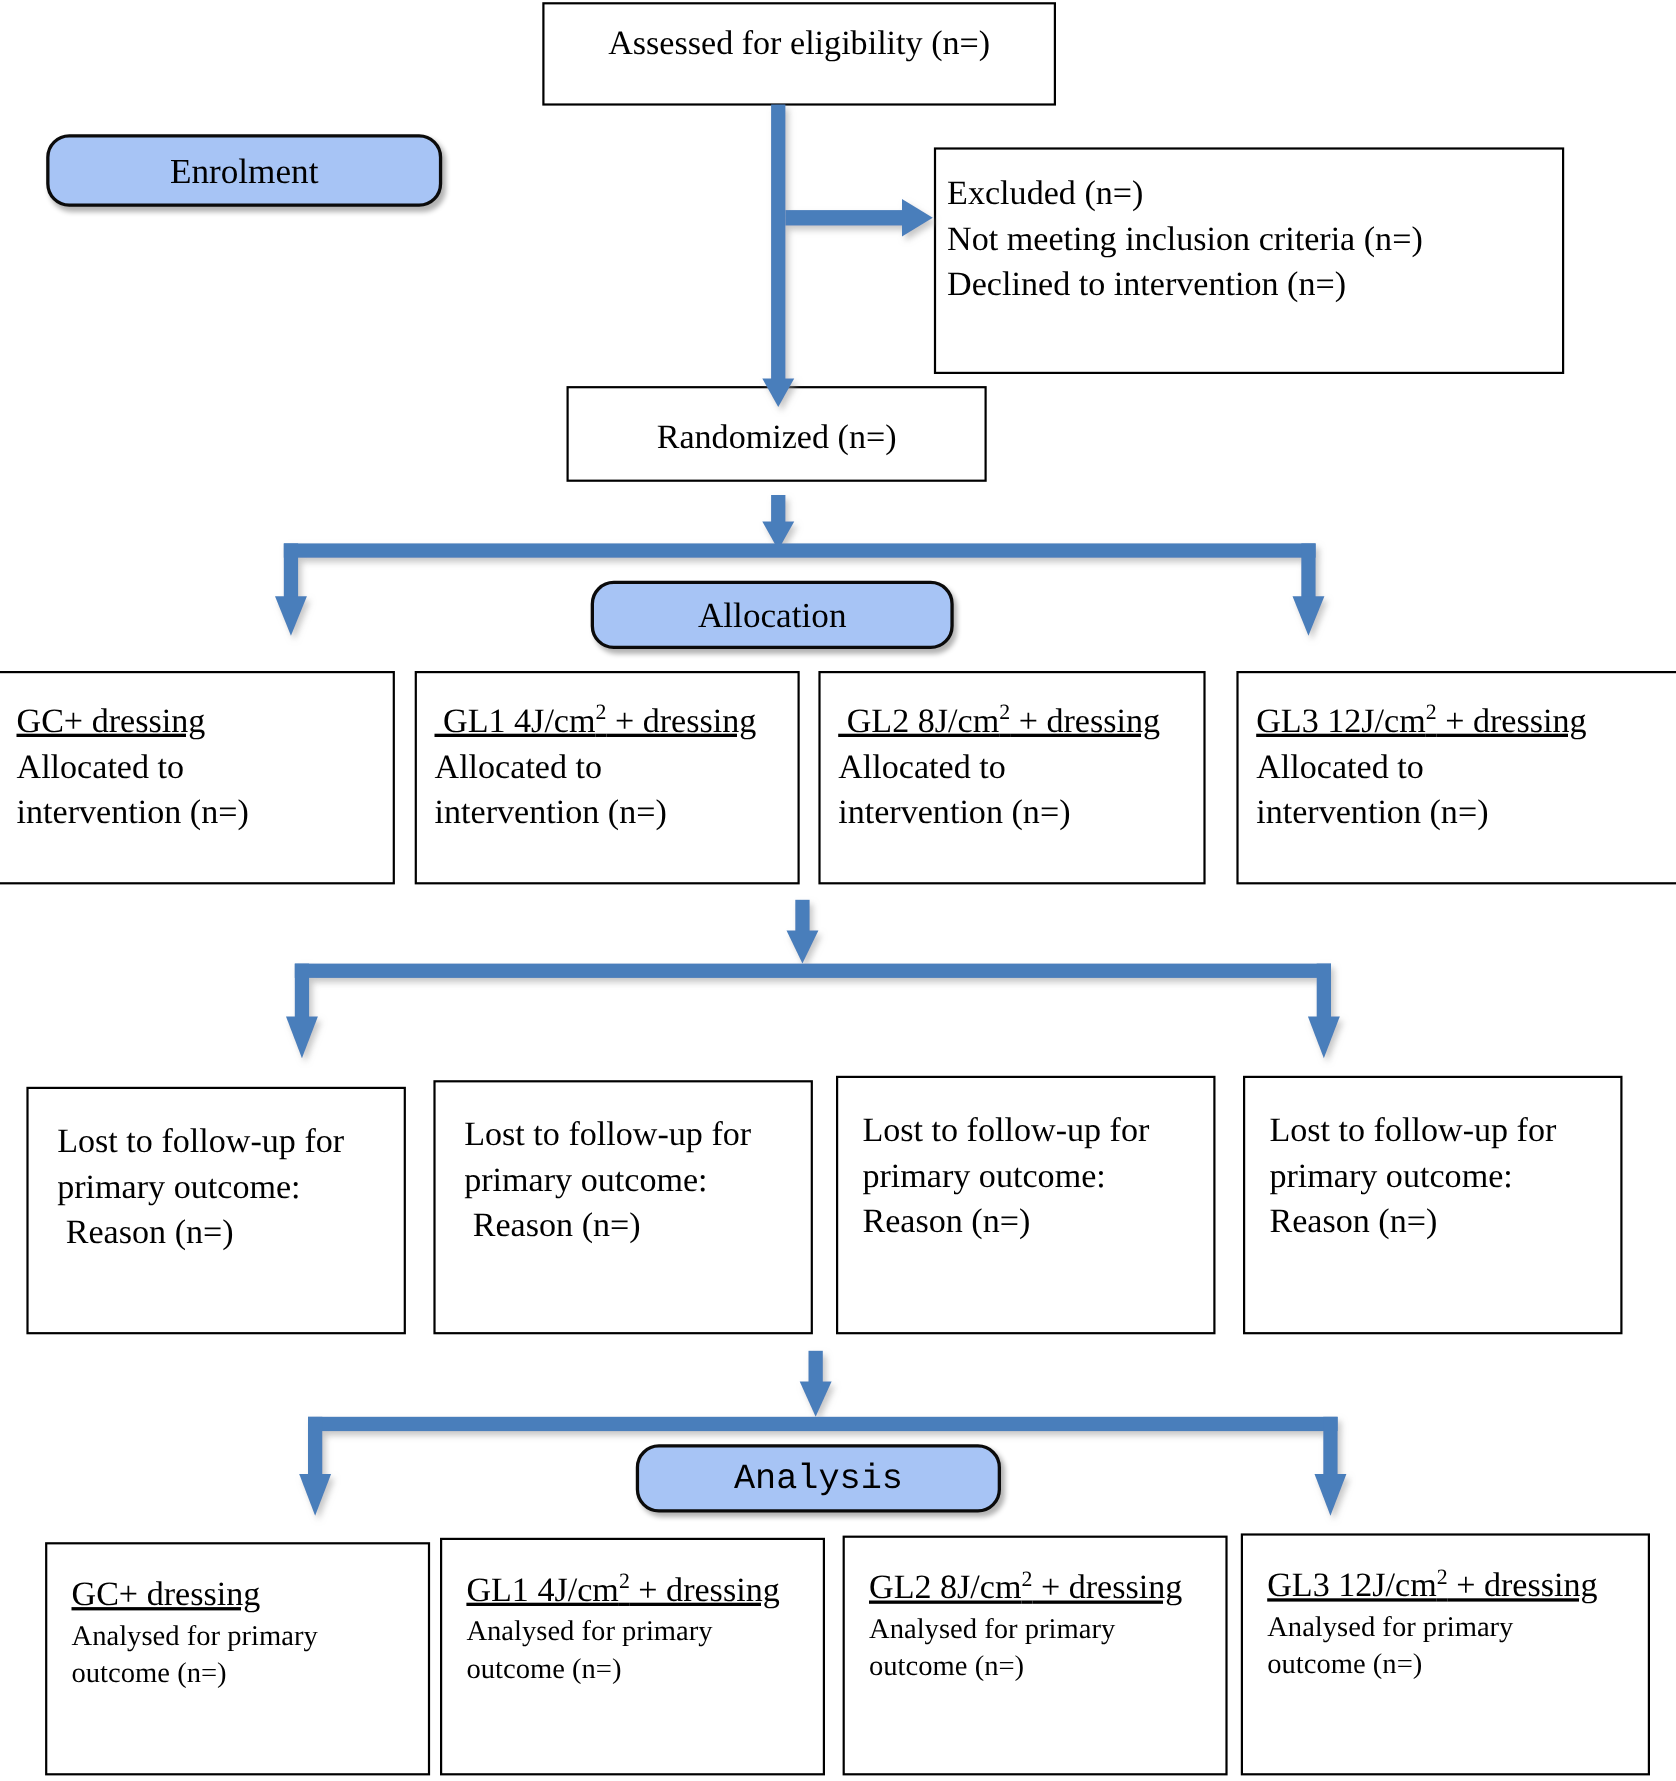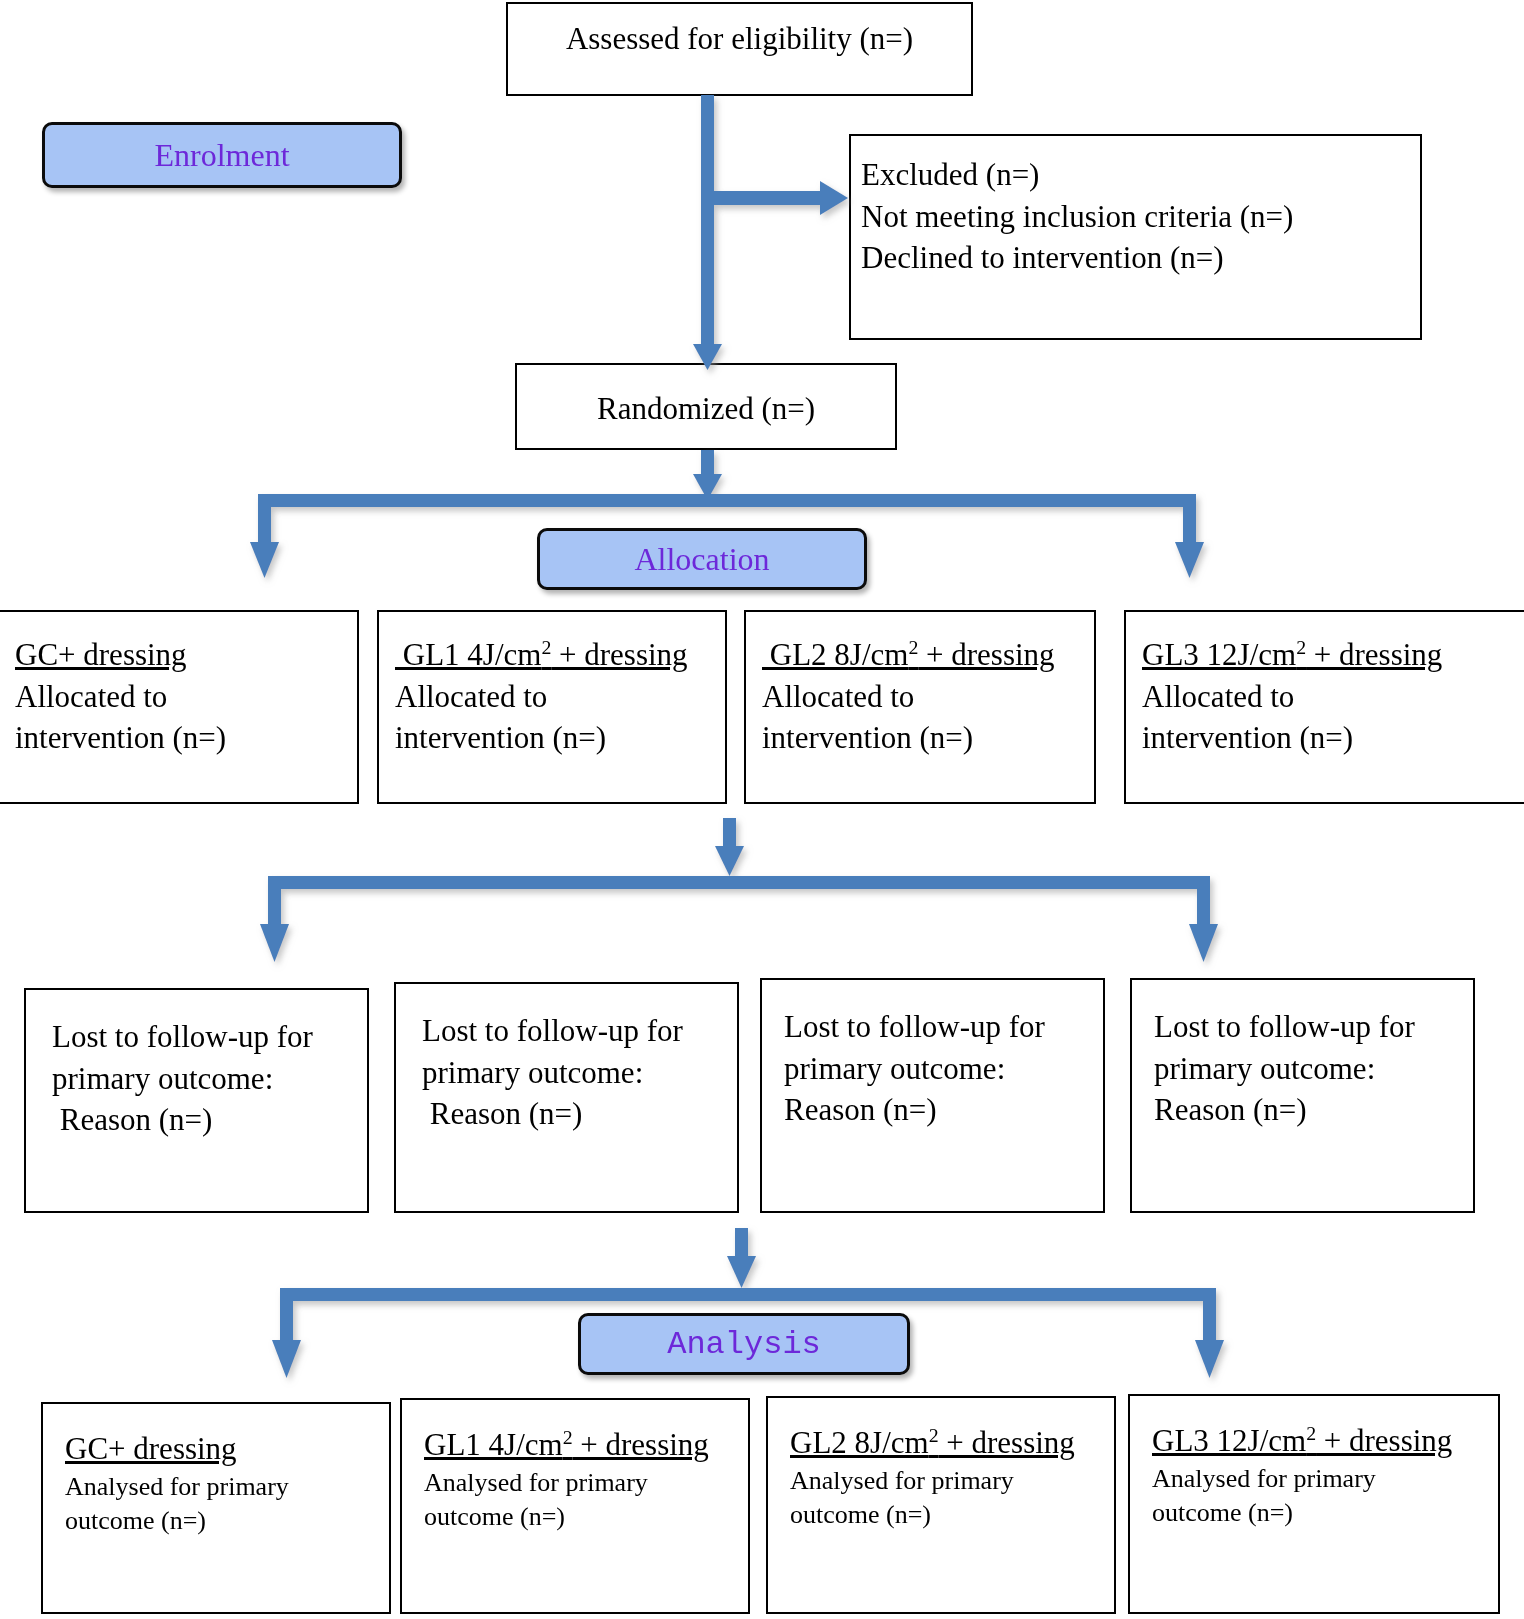--- a/index.html
+++ b/index.html
@@ -34,25 +34,25 @@
     display: flex;
     align-items: flex-start;
     justify-content: center;
     text-align: center;
   }
   .stage-badge {
     position: absolute;
     box-sizing: border-box;
     background: #a7c4f5;
     border: 3px solid #0b0b0b;
-    border-radius: 10px;
+    border-radius: 21px;
     display: flex;
     align-items: center;
     justify-content: center;
-    color: #6d28d9;
+    color: #000000;
     font-size: 32px;
     font-family: "Liberation Serif", "DejaVu Serif", serif;
     box-shadow: 3px 4px 5px rgba(0,0,0,0.30);
     z-index: 6;
   }
   .arrow-layer {
     position: absolute;
     left: 0;
     top: 0;
     width: 1524px;
@@ -135,35 +135,35 @@
         <rect x="280" y="1288" width="936" height="13"></rect>
         <rect x="280" y="1288" width="13" height="60"></rect>
         <polygon points="272,1340 301,1340 286.5,1378 "></polygon>
         <rect x="1203" y="1288" width="13" height="60"></rect>
         <polygon points="1195,1340 1224,1340 1209.5,1378 "></polygon>
       </g>
 
     </g>
   </svg>
 
-  <div class="box centered" style="left:493px; top:2px; width:467px; height:94px;margin-left:13px;">
+  <div class="box centered" style="left:493px; top:2px; width:467px; height:94px;">
     <span>Assessed for eligibility (n=)</span>
   </div>
 
   <div class="stage-badge" style="left:42px; top:122px; width:360px; height:66px;">
     <span>Enrolment</span>
   </div>
 
   <div class="box" style="left:849px; top:134px; width:573px; height:206px; padding-top:18px; padding-left:10px;">
     <span class="line">Excluded (n=)</span>
     <span class="line">Not meeting inclusion criteria (n=)</span>
     <span class="line">Declined to intervention (n=)</span>
   </div>
 
-  <div class="box centered" style="left:515px; top:363px; width:382px; height:87px; align-items:center;">
+  <div class="box centered" style="left:515px; top:351px; width:382px; height:87px; align-items:center;">
     <span>Randomized (n=)</span>
   </div>
 
   <div class="stage-badge" style="left:537px; top:528px; width:330px; height:62px;">
     <span>Allocation</span>
   </div>
 
   <div class="box" style="left:-3px; top:610px; width:362px; height:194px; padding-top:22px;">
     <span class="line serif-line"><span>GC+ dressing</span><span class="sup"></span><span></span></span>
     <span class="line">Allocated to</span>

